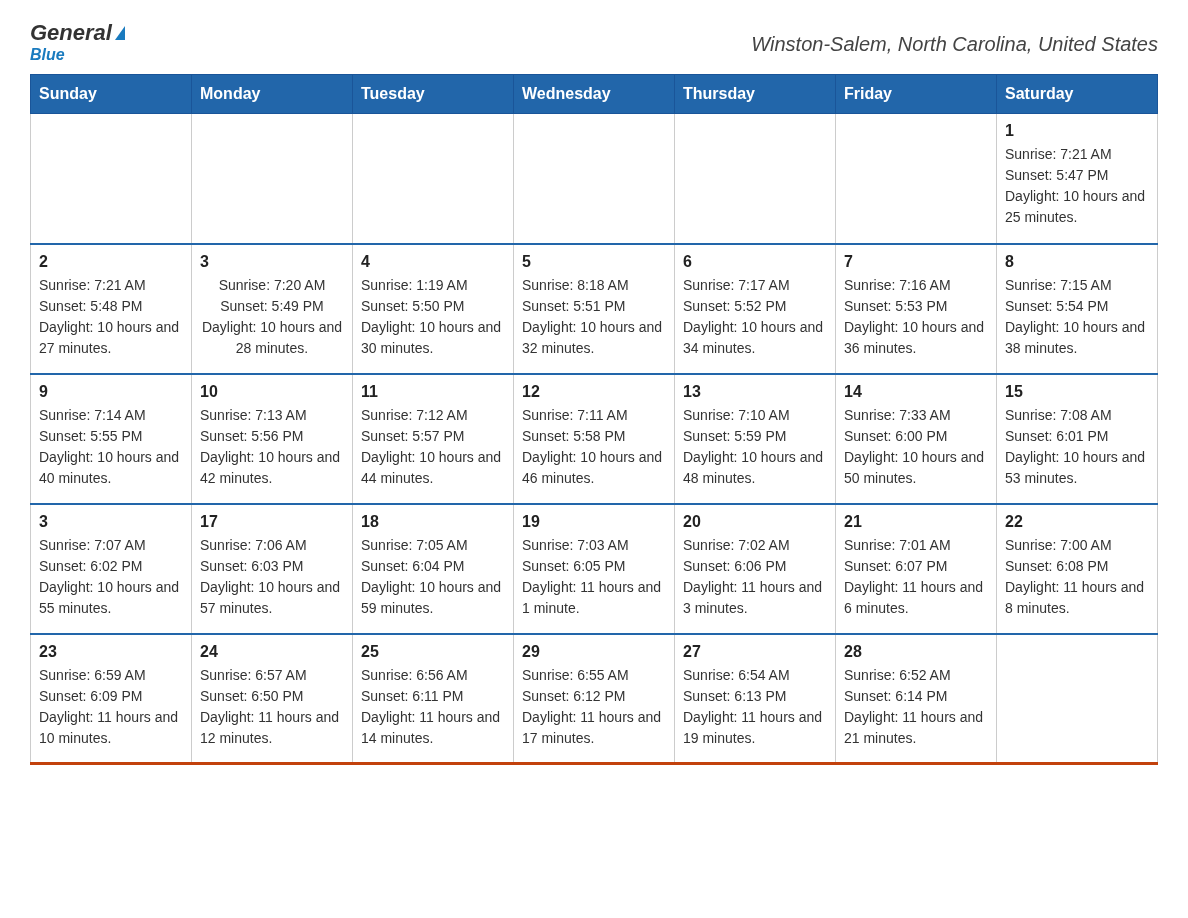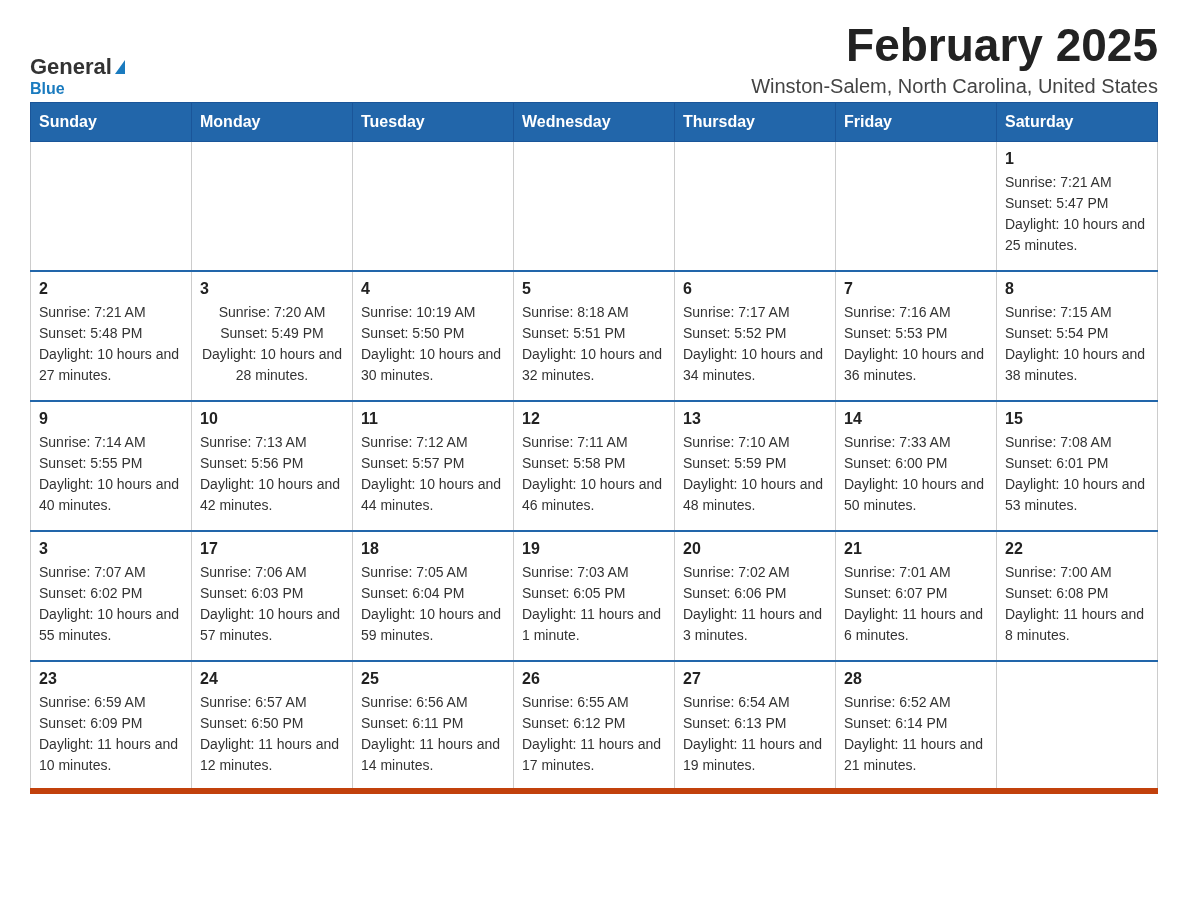--- a/index.html
+++ b/index.html
@@ -7,21 +7,22 @@
       font-family: Arial, sans-serif;
       background: #fff;
       color: #222;
       width: 1188px;
       min-height: 918px;
       padding: 20px 30px;
     }
     .header-area {
       display: flex;
       justify-content: space-between;
-      align-items: flex-end;
+      align-items: center;
+      font-style: italic;
     }
     .logo {
       display: flex;
       flex-direction: column;
       align-items: flex-start;
     }
     .logo-general {
       font-size: 22px;
       font-weight: bold;
       color: #333;
@@ -50,21 +51,21 @@
       line-height: 1.1;
     }
     .location {
       font-size: 20px;
       color: #444;
       margin-top: 4px;
     }
     .calendar-table {
       width: 100%;
       border-collapse: collapse;
-      margin-top: 4px;
+      margin-top: 10px;
     }
     .calendar-table th {
       background-color: #2266aa;
       color: #fff;
       padding: 10px 8px;
       font-size: 16px;
       font-weight: bold;
       text-align: left;
       border: 1px solid #1a5599;
     }
@@ -72,21 +73,21 @@
       vertical-align: top;
       padding: 8px 8px;
       border: 1px solid #ccc;
       font-size: 13px;
       min-height: 110px;
       height: 130px;
       width: 14.28%;
       background: #fff;
     }
     .calendar-table tr:last-child td {
-      border-bottom: 6px solid #c2410c;
+      border-bottom: 3px solid #c2410c;
     }
     .day-number {
       font-size: 16px;
       font-weight: bold;
       color: #222;
       display: block;
       margin-bottom: 4px;
     }
     .day-info {
       font-size: 14px;
@@ -105,21 +106,20 @@
 
 <div class="header-area">
   <div class="logo">
     <div style="display:flex;align-items:center;">
       <span class="logo-general">General</span>
       <span class="logo-triangle"></span>
     </div>
     <span class="logo-blue">Blue</span>
   </div>
   <div class="title-area">
-    <div class="month-year">February 2025</div>
     <div class="location">Winston-Salem, North Carolina, United States</div>
   </div>
 </div>
 
 <table class="calendar-table">
   <thead>
     <tr>
     <th>Sunday</th>
         <th>Monday</th>
         <th>Tuesday</th>
@@ -152,21 +152,21 @@
 Daylight: 10 hours and 27 minutes.</div>
         </td>
         <td>
           <span class="day-number">3</span>
           <div class="day-info" style="white-space: pre-line; text-align: center;">Sunrise: 7:20 AM
 Sunset: 5:49 PM
 Daylight: 10 hours and 28 minutes.</div>
         </td>
         <td>
           <span class="day-number">4</span>
-          <div class="day-info" style="white-space: pre-line;">Sunrise: 10:19 AM
+          <div class="day-info" style="white-space: pre-line;">Sunrise: 1:19 AM
 Sunset: 5:50 PM
 Daylight: 10 hours and 30 minutes.</div>
         </td>
         <td>
           <span class="day-number">5</span>
           <div class="day-info" style="white-space: pre-line;">Sunrise: 8:18 AM
 Sunset: 5:51 PM
 Daylight: 10 hours and 32 minutes.</div>
         </td>
         <td>
@@ -289,21 +289,21 @@
 Sunset: 6:50 PM
 Daylight: 11 hours and 12 minutes.</div>
         </td>
         <td>
           <span class="day-number">25</span>
           <div class="day-info" style="white-space: pre-line;">Sunrise: 6:56 AM
 Sunset: 6:11 PM
 Daylight: 11 hours and 14 minutes.</div>
         </td>
         <td>
-          <span class="day-number">26</span>
+          <span class="day-number">29</span>
           <div class="day-info" style="white-space: pre-line;">Sunrise: 6:55 AM
 Sunset: 6:12 PM
 Daylight: 11 hours and 17 minutes.</div>
         </td>
         <td>
           <span class="day-number">27</span>
           <div class="day-info" style="white-space: pre-line;">Sunrise: 6:54 AM
 Sunset: 6:13 PM
 Daylight: 11 hours and 19 minutes.</div>
         </td>

